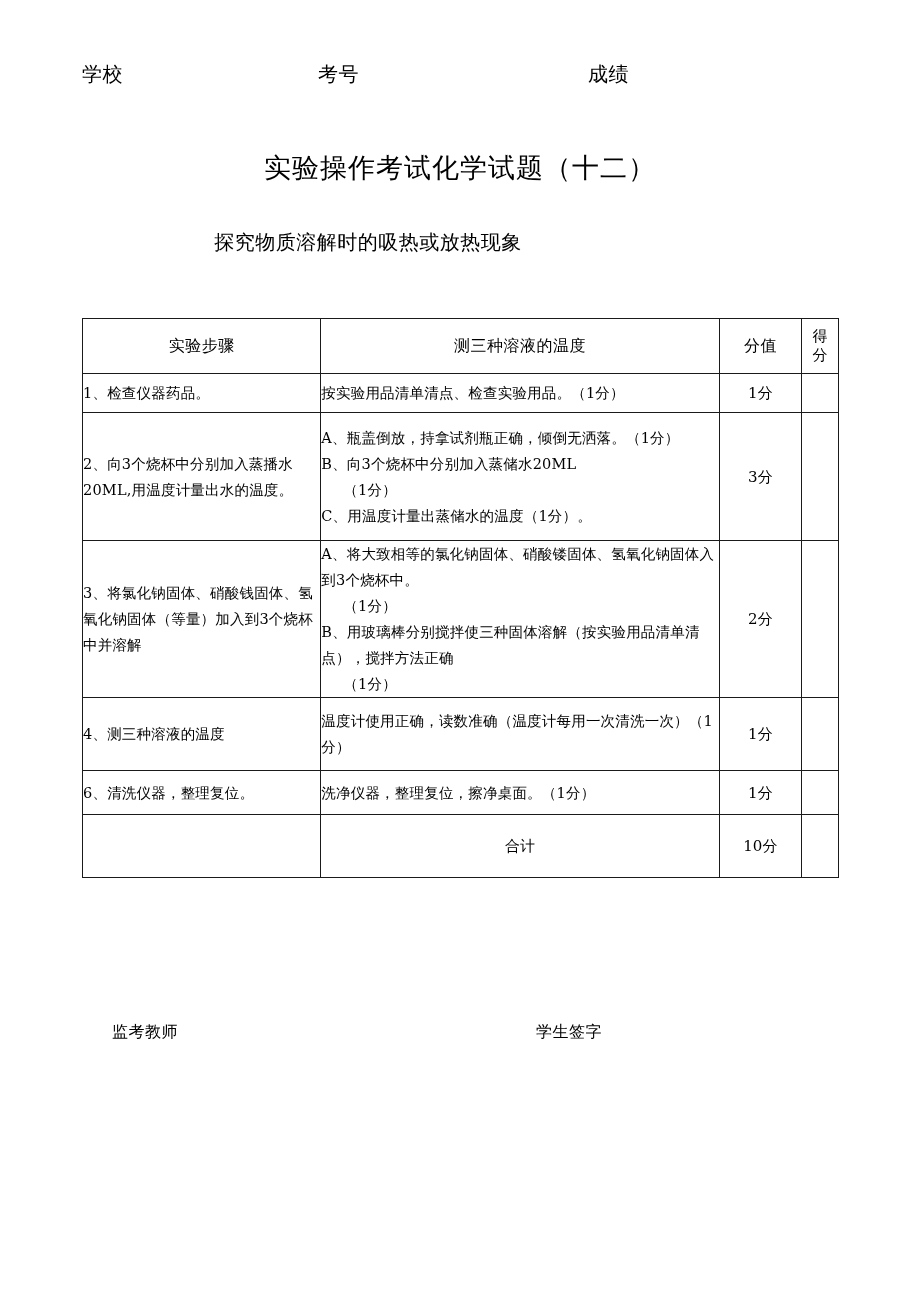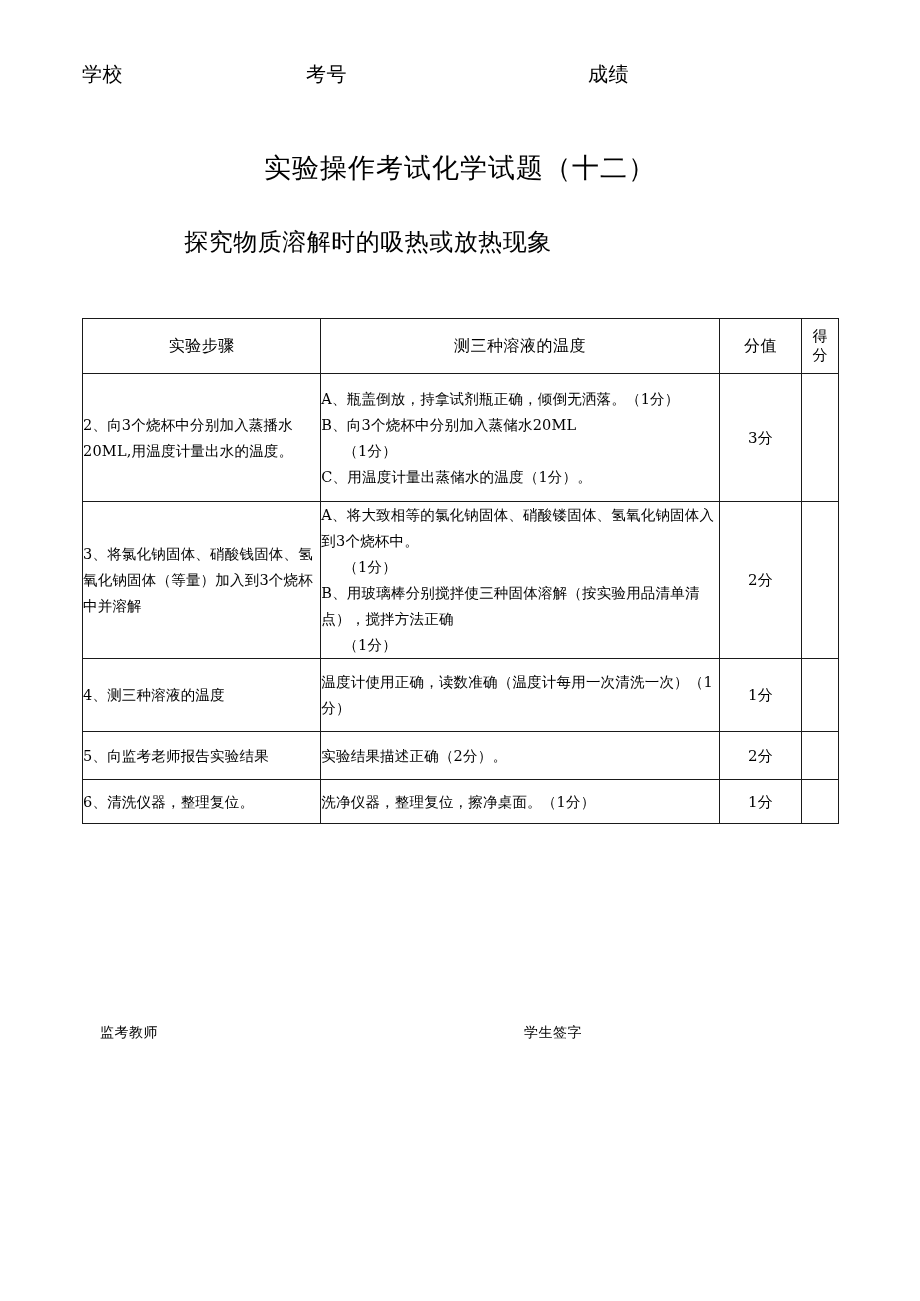--- a/index.html
+++ b/index.html
@@ -31,21 +31,21 @@
     height: 30px;
   }
   .info-item {
     position: absolute;
     font-size: 20px;
     line-height: 28px;
     white-space: nowrap;
     letter-spacing: 0.5px;
   }
   .info-school { left: 0px; }
-  .info-exam   { left: 224px; }
+  .info-exam   { left: 236px; }
   .info-score  { left: 506px; }
 
   
   .doc-title {
     position: absolute;
     top: 120px;
     left: 0;
     width: 920px;
     text-align: center;
     font-size: 27px;
@@ -53,21 +53,21 @@
     letter-spacing: 1px;
     white-space: nowrap;
     margin-top: 27px;
   }
   .doc-subtitle {
     position: absolute;
     top: 225px;
     left: 0;
     width: 736px;
     text-align: center;
-    font-size: 24px;
+    font-size: 20px;
     line-height: 34px;
     letter-spacing: 0.5px;
     white-space: nowrap;
     font-family: Liberation Serif, serif;
   }
 
   
   .grid-wrap {
     position: absolute;
     top: 318px;
@@ -152,24 +152,25 @@
   
   .footer-row {
     position: absolute;
     top: 1018px;
     left: 82px;
     width: 756px;
     height: 30px;
   }
   .footer-item {
     position: absolute;
-    font-size: 14px;
+    font-size: 16px;
     line-height: 28px;
     white-space: nowrap;
     letter-spacing: 0.5px;
+    margin-left: 12px;
   }
   .footer-teacher { left: 18px; }
   .footer-student { left: 442px; }
 </style>
 </head>
 <body>
 
 <div class="page">
 
   <div class="info-row">
@@ -195,20 +196,28 @@
           <th class="hd">测三种溶液的温度</th>
           <th class="hd">分值</th>
           <th class="hd-got">
             <span>得</span>
             <span>分</span>
           </th>
         </tr>
       </thead>
       <tbody>
 
+      <tr class="row-h1">
+            <td class="cell-step">1、检查仪器药品。</td>
+            <td class="cell-req">
+              <div>按实验用品清单清点、检查实验用品。（1分）</div>
+            </td>
+            <td class="cell-val">1分</td>
+            <td class="cell-got"></td>
+          </tr>
           <tr class="row-h2">
             <td class="cell-step">2、向3个烧杯中分别加入蒸播水20ML,用温度计量出水的温度。</td>
             <td class="cell-req">
               <div>A、瓶盖倒放，持拿试剂瓶正确，倾倒无洒落。（1分）</div>
               <div>B、向3个烧杯中分别加入蒸储水20ML</div>
               <div class="req-indent">（1分）</div>
               <div>C、用温度计量出蒸储水的温度（1分）。</div>
             </td>
             <td class="cell-val">3分</td>
             <td class="cell-got"></td>
@@ -225,34 +234,32 @@
             <td class="cell-got"></td>
           </tr>
           <tr class="row-h4">
             <td class="cell-step">4、测三种溶液的温度</td>
             <td class="cell-req">
               <div>温度计使用正确，读数准确（温度计每用一次清洗一次）（1分）</div>
             </td>
             <td class="cell-val">1分</td>
             <td class="cell-got"></td>
           </tr>
-          <tr class="row-h5">
-            <td class="cell-step">5、向监考老师报告实验结果</td>
-            <td class="cell-req">
-              <div>实验结果描述正确（2分）。</div>
-            </td>
-            <td class="cell-val">2分</td>
-            <td class="cell-got"></td>
-          </tr>
           <tr class="row-h6">
             <td class="cell-step">6、清洗仪器，整理复位。</td>
             <td class="cell-req">
               <div>洗净仪器，整理复位，擦净桌面。（1分）</div>
             </td>
             <td class="cell-val">1分</td>
+            <td class="cell-got"></td>
+          </tr>
+          <tr class="row-h7">
+            <td class="cell-step"></td>
+            <td class="total-label">合计</td>
+            <td class="cell-val">10分</td>
             <td class="cell-got"></td>
           </tr>
         </tbody>
     </table>
   </div>
 
   <div class="footer-row">
     <div class="footer-item footer-teacher">监考教师</div>
     <div class="footer-item footer-student">学生签字</div>
   </div>

